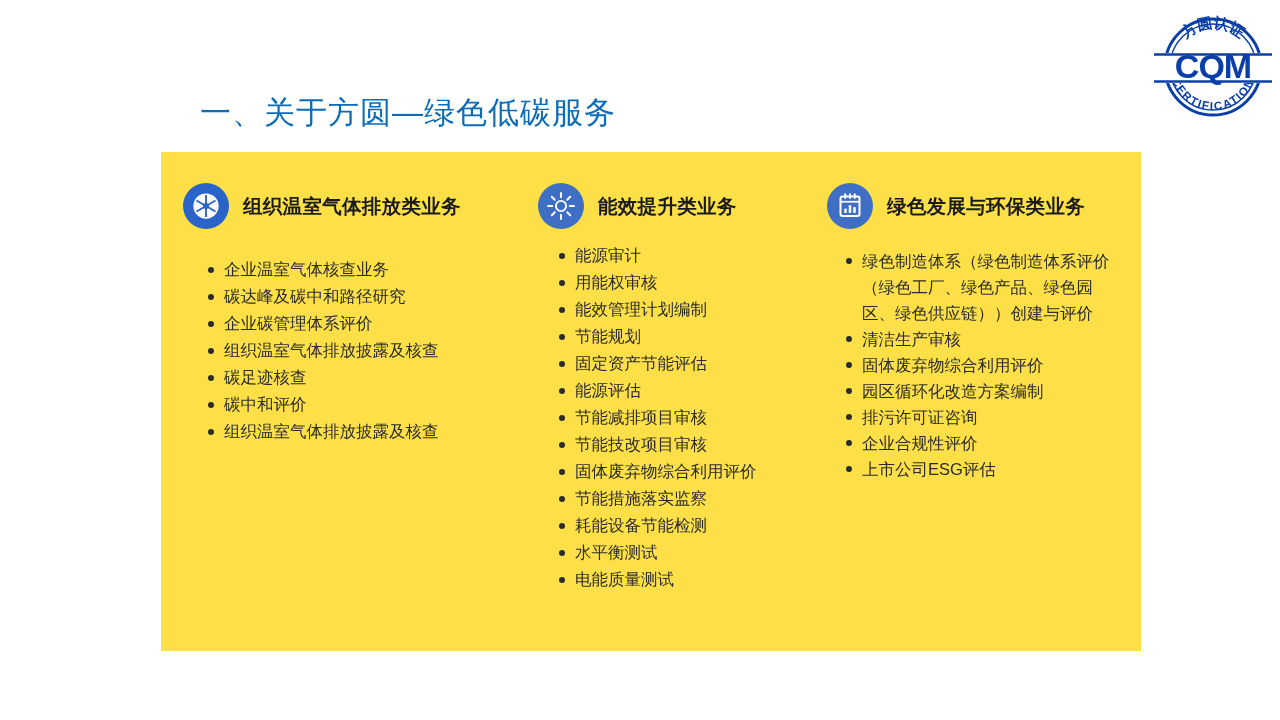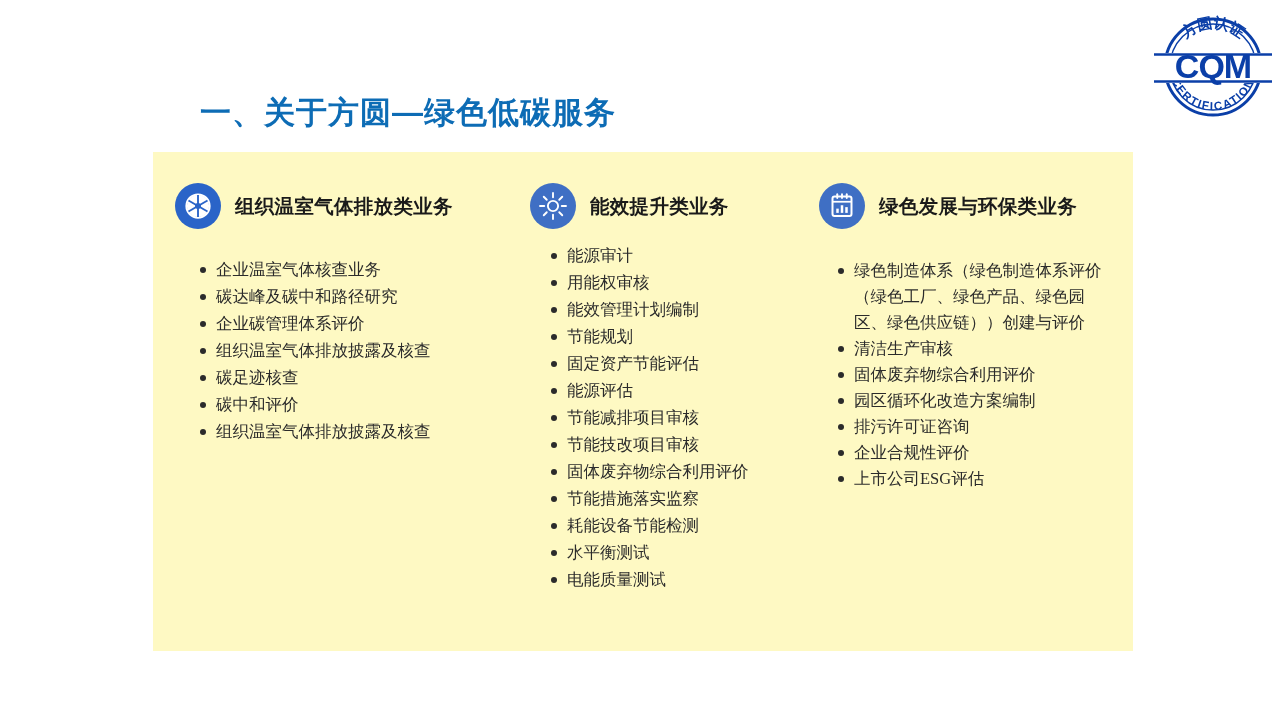--- a/index.html
+++ b/index.html
@@ -28,34 +28,34 @@
     height: 122px;
   }
   .logo svg { display: block; width: 122px; height: 122px; }
 
   
   .slide-title {
     position: absolute;
     left: 200px;
     top: 92px;
     font-size: 31px;
-    font-weight: bold;
+    font-weight: normal;
     color: #0d6cb5;
     letter-spacing: 1px;
     white-space: nowrap;
   }
 
   
   .panel {
     position: absolute;
-    left: 153px;
+    left: 161px;
     top: 152px;
     width: 980px;
     height: 499px;
-    background: #fef9c3;
+    background: #fde047;
   }
 
   .columns {
     position: absolute;
     left: 0;
     top: 0;
     width: 100%;
     height: 100%;
     display: flex;
   }
@@ -115,21 +115,21 @@
     left: 1px;
     top: 11px;
     width: 6px;
     height: 6px;
     border-radius: 50%;
     background: #2b2b2b;
   }
 
   .col-1 ul.bullets { margin-left: 24px; }
   .col-2 ul.bullets { margin-left: 20px; margin-top: 12px; }
-  .col-3 ul.bullets { margin-left: 18px; margin-top: 28px; width: 268px; font-family: Liberation Serif, serif; }
+  .col-3 ul.bullets { margin-left: 18px; margin-top: 18px; width: 268px; }
 
   .col-3 ul.bullets li { line-height: 26px; }
   .col-3 ul.bullets li::before { top: 10px; }
 </style>
 </head>
 <body>
 
 <div class="slide">
 
   <div class="logo">

